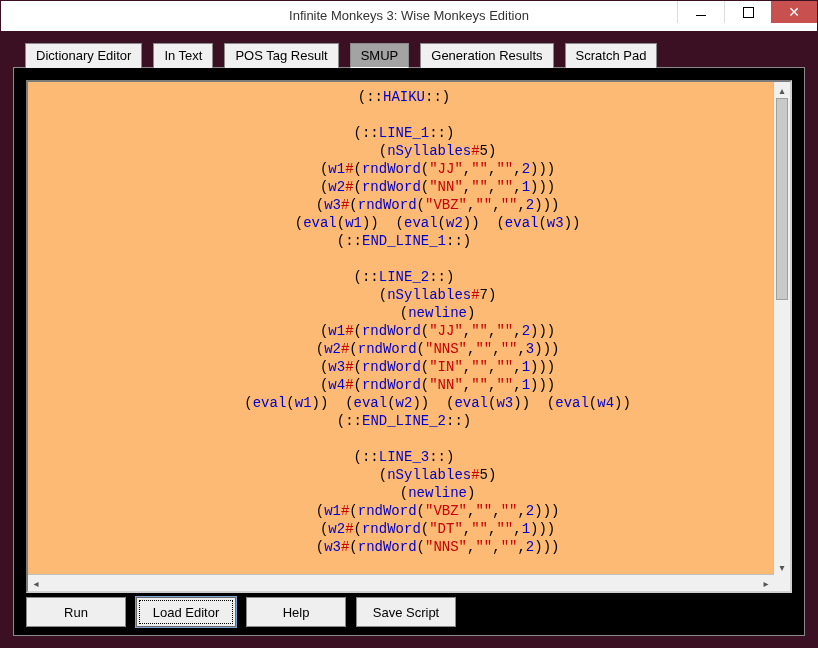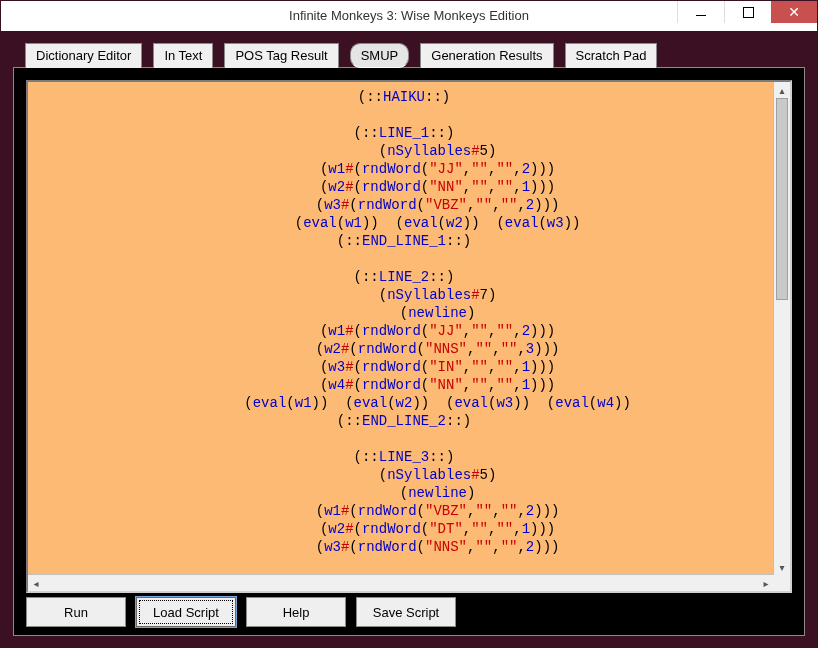--- a/index.html
+++ b/index.html
@@ -15,21 +15,21 @@
   .win-btn.min, .win-btn.max { background:#fff; color:#000; border-left:1px solid #ddd; }
   .win-btn.close { background:#c8504f; color:#fff; }
   .win-btn .sq { width:9px; height:9px; border:1px solid #000; display:inline-block; }
   .win-btn .dash { width:10px; height:1px; background:#000; display:inline-block; margin-top:6px;}
   .win-btn .x { font-size:14px; line-height:14px; }
 
   
   .client { position:absolute; top:30px; left:0; right:0; bottom:0; background:#3a1022; padding:12px; box-sizing:border-box; }
   .tabs { display:flex; gap:0; }
   .tab { background:#f0f0f0; border:1px solid #8a8a8a; border-bottom:none; padding:4px 10px; font-size:13px; color:#000; margin-right:-1px; cursor:default;margin-left:12px; }
-  .tab.active { background:#e5e5e5; position:relative; z-index:2; border-bottom:1px solid #fff;border-radius:10px; }
+  .tab.active { background:#a3a3a3; position:relative; z-index:2; border-bottom:1px solid #fff; }
   .tab-panel-wrap { border:1px solid #8a8a8a; background:#000; margin-top:-1px; height: calc(100% - 23px); box-sizing:border-box; padding:12px 12px 8px 12px; display:flex; flex-direction:column; }
   .code-area { flex:1; background:#fdba74; border:2px inset #d0d0d0; box-sizing:border-box; position:relative; overflow:hidden;text-align:center; }
   .code-scroll { position:absolute; top:0; left:0; right:16px; bottom:16px; overflow:hidden; padding:6px 0 6px 6px; }
   pre.code { margin:0; font-family:"Courier New", monospace; font-size:14px; line-height:18px; white-space:pre; color:#000; }
   .kw { color:#0000c8; }    
   .str { color:#c80000; }   
   .num { color:#0000c8; }   
   .sep { color:#c80000; }   
 
   
@@ -115,20 +115,20 @@
         </div>
         <div class="hscroll">
           <div class="l">◂</div>
           <div class="r">▸</div>
         </div>
         <div class="corner"></div>
       </div>
 
       <div class="btn-row">
         <div class="btn">Run</div>
-        <div class="btn focus">Load Script</div>
+        <div class="btn focus">Load Editor</div>
         <div class="btn">Help</div>
         <div class="btn">Save Script</div>
       </div>
     </div>
 
   </div>
 </div>
 
 </body></html>

